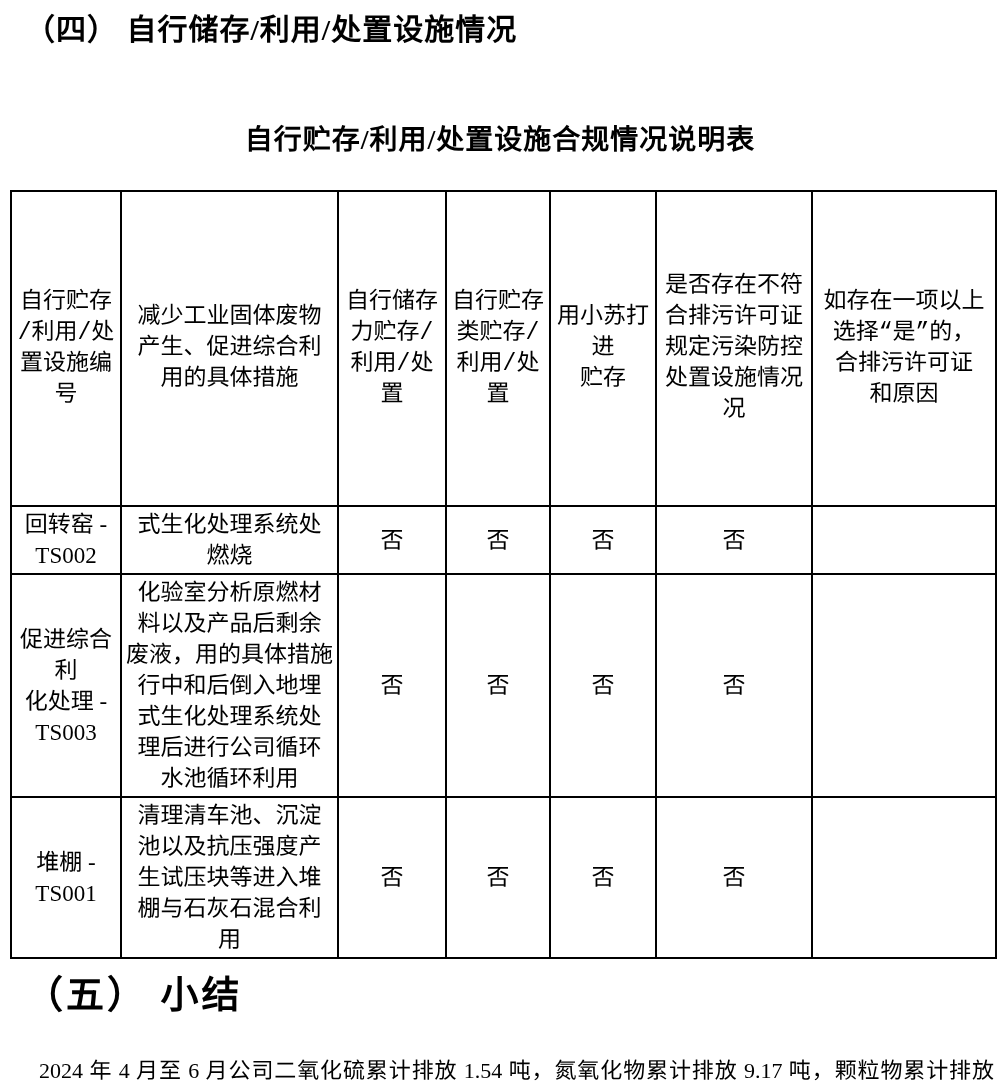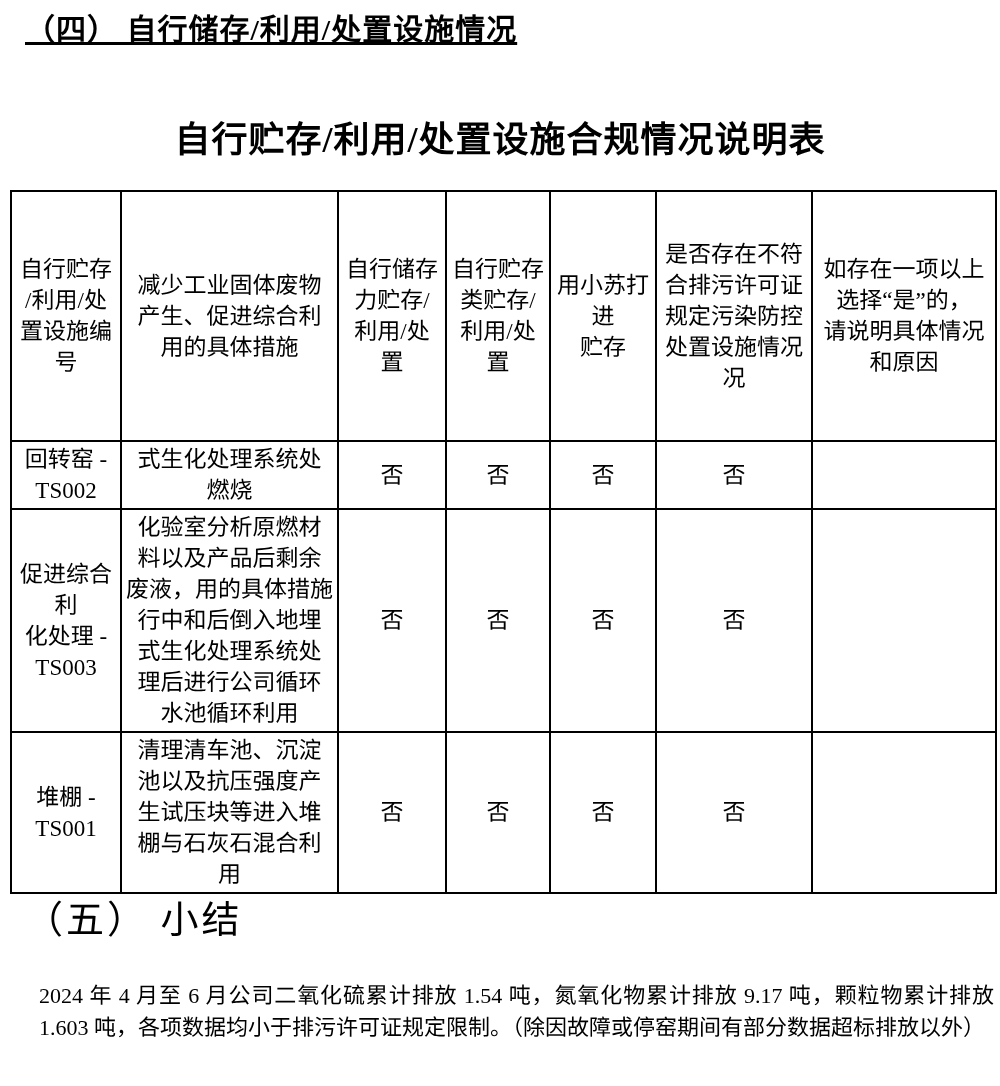--- a/index.html
+++ b/index.html
@@ -15,26 +15,25 @@
     height: 1086px;
     background: #ffffff;
     overflow: hidden;
   }
   .section-heading-4 {
     margin: 10px 0 0 25px;
     font-size: 30px;
     font-weight: bold;
     letter-spacing: 1px;
     line-height: 40px;
-    text-decoration: underline;
   }
   .table-title {
     margin-top: 70px;
     text-align: center;
-    font-size: 36px;
+    font-size: 28px;
     font-weight: bold;
     letter-spacing: 1px;
     line-height: 40px;
   }
   table.compliance-table {
     border-collapse: collapse;
     table-layout: fixed;
     margin: 30px 0 0 10px;
     width: 985px;
   }
@@ -43,28 +42,28 @@
     border: 2px solid #000000;
     text-align: center;
     vertical-align: middle;
     font-weight: normal;
     font-size: 23px;
     line-height: 31px;
     white-space: pre-line;
     padding: 2px 4px;
     overflow: hidden;
   }
-  tr.header-row  { height: 250px; }
+  tr.header-row  { height: 315px; font-family: Liberation Mono, monospace; }
   tr.data-row-1  { height: 67px;  }
   tr.data-row-2  { height: 217px; }
   tr.data-row-3  { height: 158px; }
   .section-heading-5 {
-    margin: 0 0 0 25px;
+    margin: 10px 0 0 25px;
     font-size: 38px;
-    font-weight: normal;
+    font-weight: bold;
     letter-spacing: 3px;
     line-height: 52px;
   }
   .summary-paragraph {
     margin: 34px 25px 0 39px;
     width: 955px;
     font-size: 22px;
     line-height: 32px;
     text-align: justify;
   }
@@ -107,21 +106,21 @@
 置</th>
         <th>用小苏打进
 贮存</th>
         <th>是否存在不符
 合排污许可证
 规定污染防控
 处置设施情况
 况</th>
         <th>如存在一项以上
 选择“是”的，
-请说明具体情况
+合排污许可证
 和原因</th>
       </tr>
     </thead>
     <tbody>
       <tr class="data-row-1">
         <td>回转窑 -
 TS002</td>
         <td>式生化处理系统处
 燃烧</td>
         <td>否</td>

